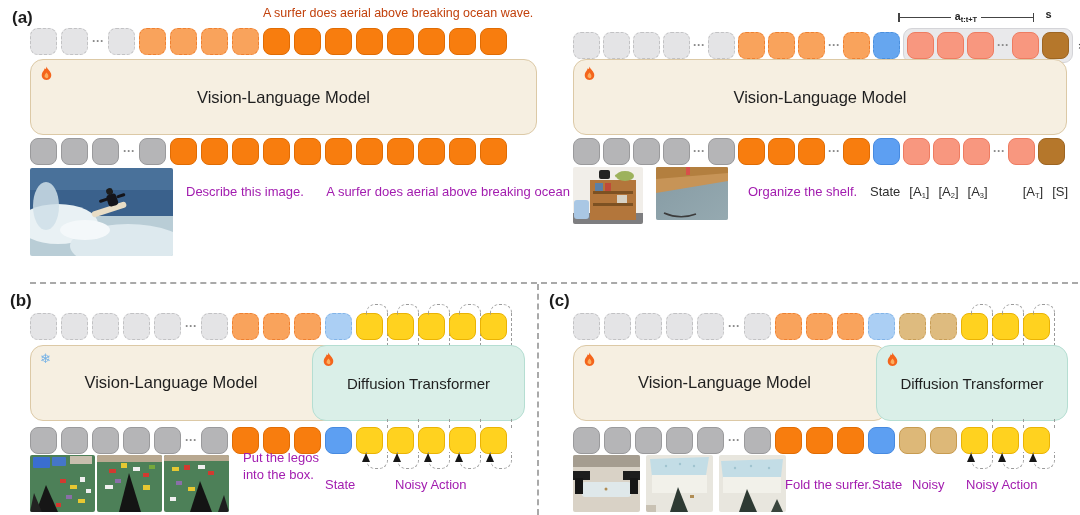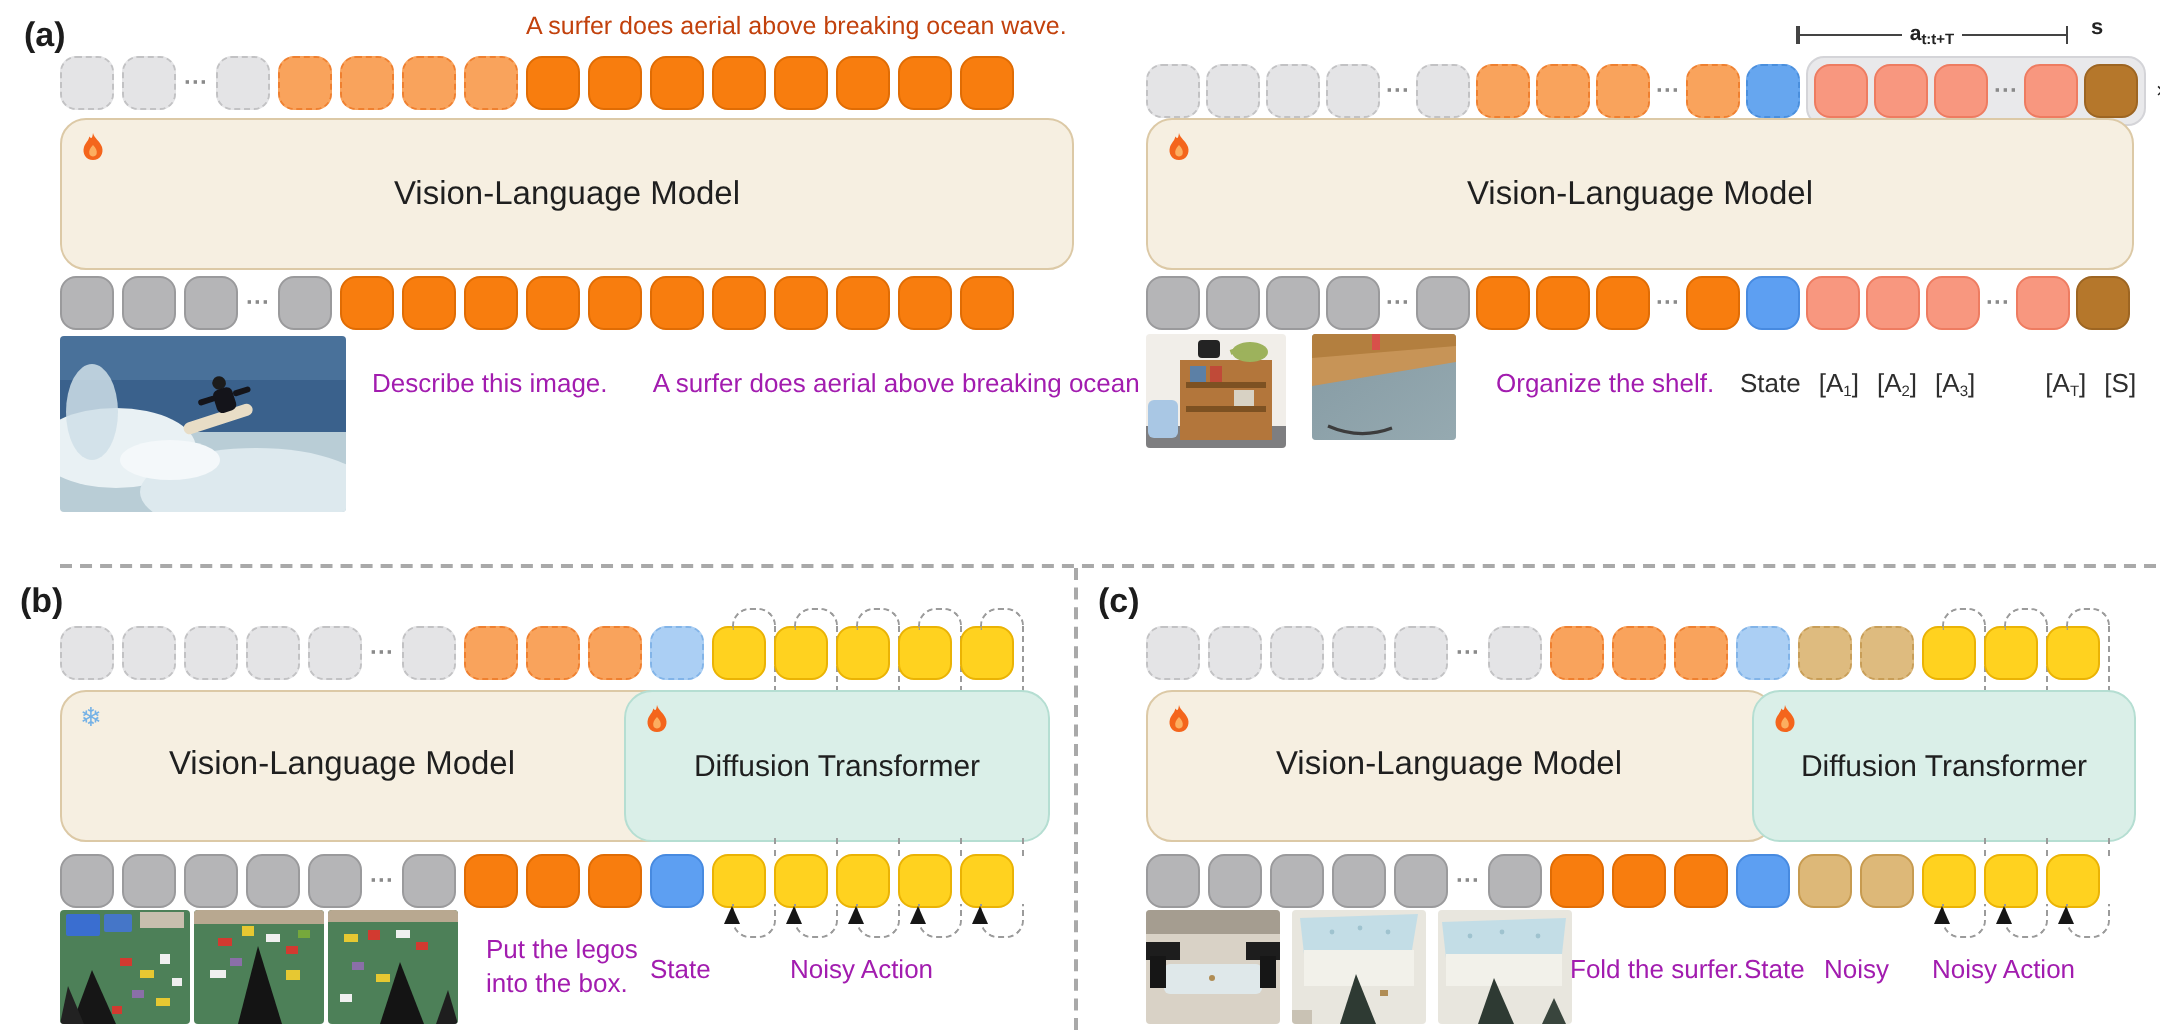--- a/index.html
+++ b/index.html
@@ -341,21 +341,21 @@
       <rect x="8" y="12" width="7" height="4" fill="#e6c832"></rect>
       <rect x="20" y="10" width="6" height="5" fill="#d23a30"></rect>
       <rect x="34" y="10" width="7" height="4" fill="#efefef"></rect>
       <rect x="12" y="26" width="6" height="4" fill="#8a6fa8"></rect>
       <rect x="24" y="32" width="7" height="4" fill="#e6c832"></rect>
       <rect x="6" y="42" width="6" height="4" fill="#efefef"></rect>
       <rect x="44" y="16" width="6" height="4" fill="#d23a30"></rect>
     </svg>
   </div>
 
-  <div class="ptext" style="left:243px;top:467px;white-space:normal;line-height:1.3">
+  <div class="ptext" style="left:243px;top:450px;white-space:normal;line-height:1.3">
     <span style="display:block">Put the legos</span>
     <span style="display:block">into the box.</span>
   </div>
   <div class="ptext" style="left:325px;top:477px">State</div>
   <div class="ptext" style="left:395px;top:477px">Noisy Action</div>
 
   <div class="plabel" style="left:549px;top:291px">(c)</div>
 
   <div class="trow" style="left:573px;top:313px">
       <span class="tok t-gd"></span>

